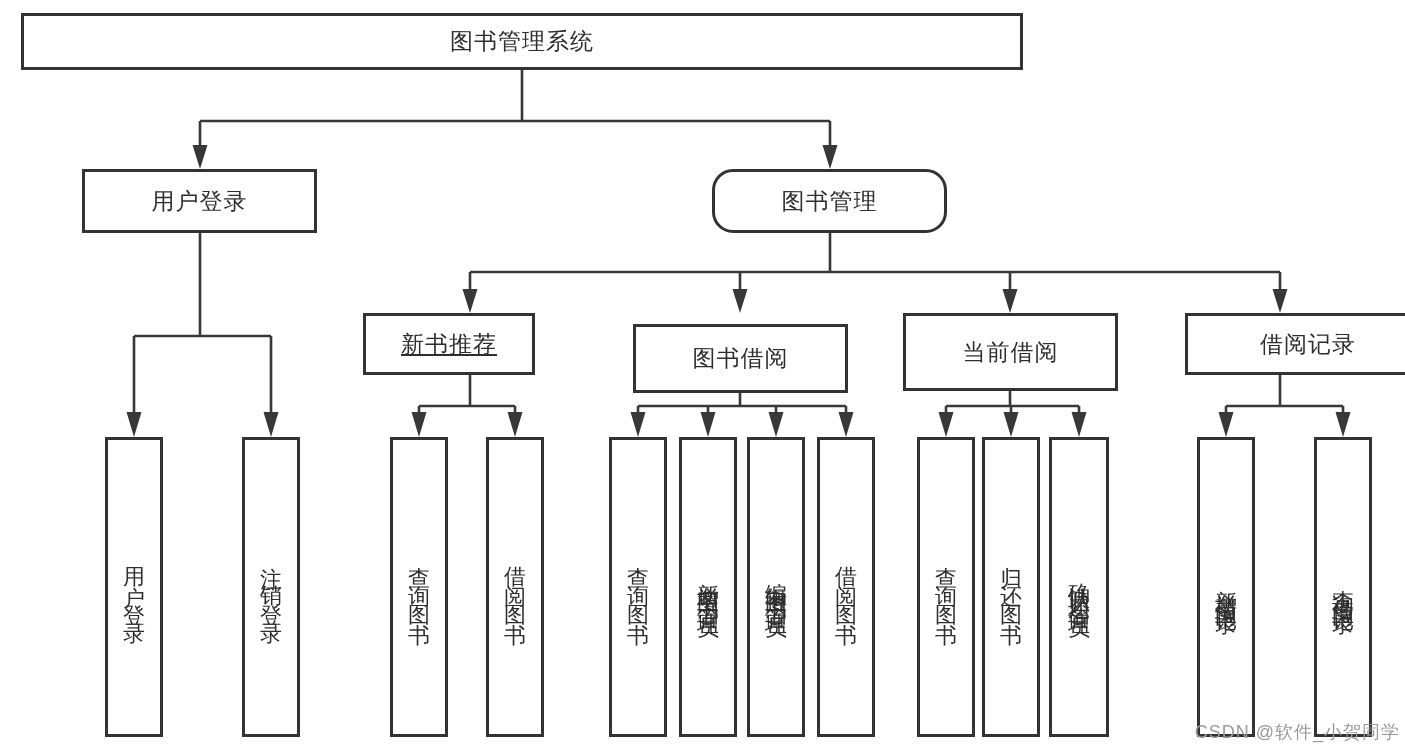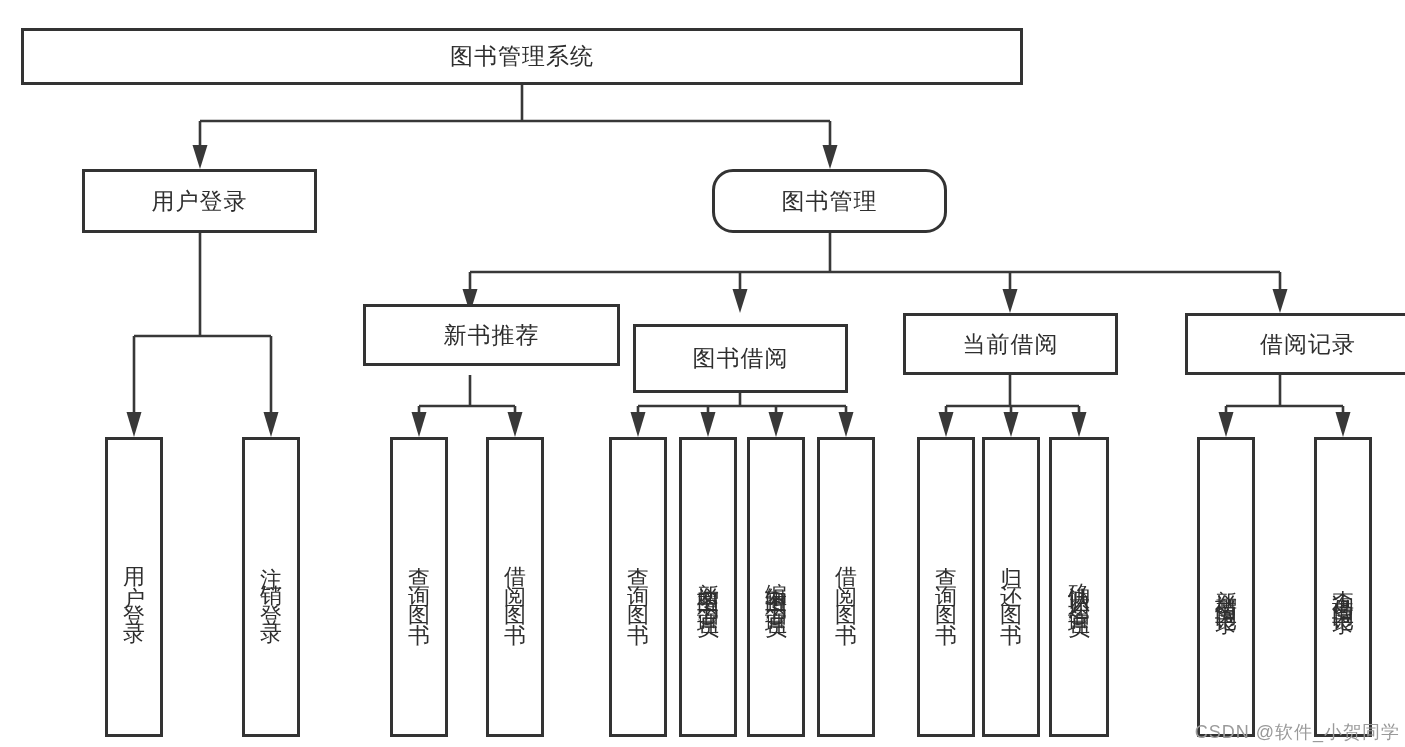--- a/index.html
+++ b/index.html
@@ -25,26 +25,26 @@
     writing-mode:vertical-rl;text-orientation:mixed;
     font-size:22px;line-height:1.0;letter-spacing:5px;
   }
   .vtext.short{letter-spacing:19px;}
   .watermark{
     position:absolute;right:5px;bottom:3px;
     font-size:18px;color:var(--watermark);letter-spacing:1px;
     white-space:nowrap;pointer-events:none;
   }
   
-  .n-root{left:21px;top:28px;width:1002px;height:57px;}
+  .n-root{left:21px;top:13px;width:1002px;height:57px;}
   .n-user-login{left:82px;top:169px;width:235px;height:64px;}
   .n-book-mgmt{left:712px;top:169px;width:235px;height:64px;border-radius:21px;}
-  .n-sec1{left:363px;top:304px;width:257px;height:62px;}
+  .n-sec1{left:363px;top:313px;width:172px;height:62px;text-decoration:underline;}
   .n-sec2{left:633px;top:324px;width:215px;height:69px;}
-  .n-sec3{left:903px;top:313px;width:215px;height:62px;align-items:center;}
+  .n-sec3{left:903px;top:313px;width:215px;height:78px;align-items:center;}
   .n-sec4{left:1173px;top:313px;width:246px;height:62px;margin-left:12px;}
   
   .vnode{top:437px;width:58px;height:300px;}
   .n-ul1{left:105px;} .n-ul2{left:242px;}
   .n-a1{left:390px;}  .n-a2{left:486px;}
   .n-b1{left:609px;}  .n-b2{left:679px;} .n-b3{left:747px;} .n-b4{left:817px;}
   .n-c1{left:917px;}  .n-c2{left:982px;} .n-c3{left:1049px;width:60px;}
   .n-d1{left:1197px;} .n-d2{left:1314px;}
 </style>
 </head>

